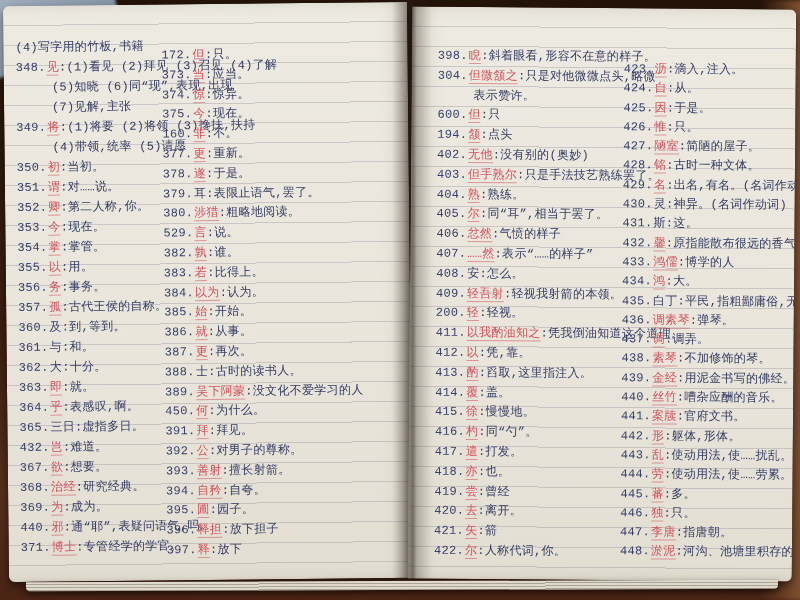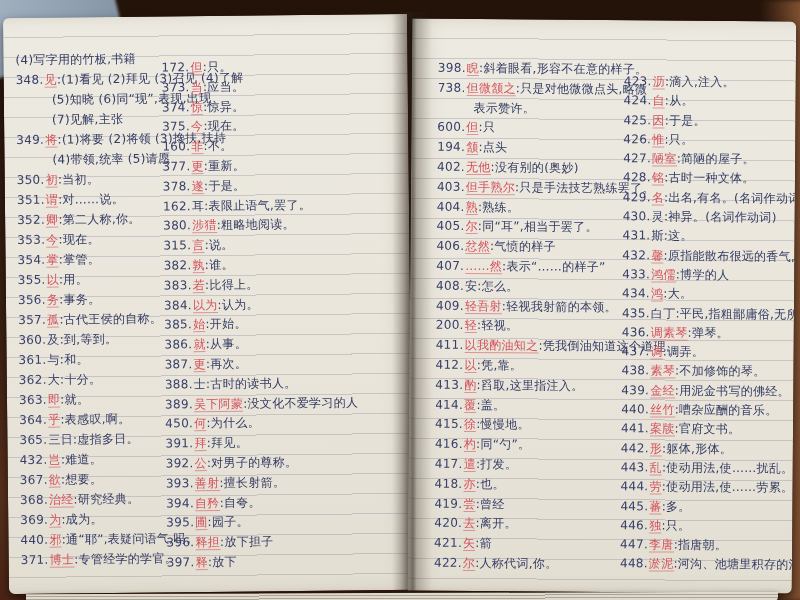--- a/index.html
+++ b/index.html
@@ -5,21 +5,21 @@
   html,body{margin:0;padding:0;width:800px;height:600px;overflow:hidden;
     font-family:"DejaVu Sans","Liberation Sans",sans-serif;}
   .scene{position:relative;width:800px;height:600px;
     background:linear-gradient(180deg,#241309 0%,#3c2012 55%,#56301c 82%,#4a2414 100%);}
   .blue-object{position:absolute;left:-34px;top:-42px;width:150px;height:108px;
     background:linear-gradient(135deg,#aebccb,#7f8fa0);border-radius:18px;
     transform:rotate(-14deg);filter:blur(1.5px);}
   .right-blur{position:absolute;right:-14px;top:0;width:54px;height:600px;
     background:linear-gradient(90deg,rgba(130,82,50,0) 0%,#7c4e30 70%,#8a5a38 100%);
     filter:blur(2px);}
-  .notebook{position:absolute;left:4px;top:12px;width:792px;height:588px;}
+  .notebook{position:absolute;left:4px;top:0;width:792px;height:588px;font-family:Liberation Mono, monospace;}
   .page{position:absolute;background:
     repeating-linear-gradient(180deg,rgba(125,122,142,0) 0px,rgba(125,122,142,0) 19px,rgba(125,122,142,0.30) 19px,rgba(125,122,142,0.30) 20px),
     linear-gradient(180deg,#edeae1 0%,#e9e5db 60%,#e3ded2 100%);
     overflow:hidden;}
   .page-left{left:2px;top:4px;width:404px;height:576px;transform:rotate(-0.6deg);
     border-radius:6px 0 0 6px;box-shadow:0 4px 10px rgba(0,0,0,0.55), inset -14px 0 22px -12px rgba(90,75,60,0.55);}
   .page-right{left:406px;top:8px;width:384px;height:572px;transform:rotate(0.45deg);
     border-radius:0 6px 6px 0;box-shadow:0 4px 10px rgba(0,0,0,0.55), inset 16px 0 24px -12px rgba(90,75,60,0.5);}
   .spine{position:absolute;left:388px;top:0;width:40px;height:588px;
     background:linear-gradient(90deg,rgba(50,40,32,0) 0%,rgba(50,40,32,0.38) 45%,rgba(35,28,22,0.5) 52%,rgba(50,40,32,0.18) 62%,rgba(50,40,32,0) 100%);
@@ -76,23 +76,23 @@
           <div class="entry"><span class="num">371.</span><span class="head">博士</span><span class="def">:专管经学的学官。</span></div>
         </div>
       <div class="col lh198" style="left:158px;top:42px;">
           <div class="entry"><span class="num">172.</span><span class="head">但</span><span class="def">:只。</span></div>
           <div class="entry"><span class="num">373.</span><span class="head">当</span><span class="def">:应当。</span></div>
           <div class="entry"><span class="num">374.</span><span class="head">惊</span><span class="def">:惊异。</span></div>
           <div class="entry"><span class="num">375.</span><span class="head">今</span><span class="def">:现在。</span></div>
           <div class="entry"><span class="num">160.</span><span class="head">非</span><span class="def">:不。</span></div>
           <div class="entry"><span class="num">377.</span><span class="head">更</span><span class="def">:重新。</span></div>
           <div class="entry"><span class="num">378.</span><span class="head">遂</span><span class="def">:于是。</span></div>
-          <div class="entry"><span class="num">162.</span><span class="head dk">耳</span><span class="def">:表限止语气,罢了。</span></div>
+          <div class="entry"><span class="num">379.</span><span class="head dk">耳</span><span class="def">:表限止语气,罢了。</span></div>
           <div class="entry"><span class="num">380.</span><span class="head">涉猎</span><span class="def">:粗略地阅读。</span></div>
-          <div class="entry"><span class="num">315.</span><span class="head">言</span><span class="def">:说。</span></div>
+          <div class="entry"><span class="num">529.</span><span class="head">言</span><span class="def">:说。</span></div>
           <div class="entry"><span class="num">382.</span><span class="head">孰</span><span class="def">:谁。</span></div>
           <div class="entry"><span class="num">383.</span><span class="head">若</span><span class="def">:比得上。</span></div>
           <div class="entry"><span class="num">384.</span><span class="head">以为</span><span class="def">:认为。</span></div>
           <div class="entry"><span class="num">385.</span><span class="head">始</span><span class="def">:开始。</span></div>
           <div class="entry"><span class="num">386.</span><span class="head">就</span><span class="def">:从事。</span></div>
           <div class="entry"><span class="num">387.</span><span class="head">更</span><span class="def">:再次。</span></div>
           <div class="entry"><span class="num">388.</span><span class="head dk">士</span><span class="def">:古时的读书人。</span></div>
           <div class="entry"><span class="num">389.</span><span class="head">吴下阿蒙</span><span class="def">:没文化不爱学习的人</span></div>
           <div class="entry"><span class="num">450.</span><span class="head">何</span><span class="def">:为什么。</span></div>
           <div class="entry"><span class="num">391.</span><span class="head">拜</span><span class="def">:拜见。</span></div>
@@ -101,21 +101,21 @@
           <div class="entry"><span class="num">394.</span><span class="head">自矜</span><span class="def">:自夸。</span></div>
           <div class="entry"><span class="num">395.</span><span class="head">圃</span><span class="def">:园子。</span></div>
           <div class="entry"><span class="num">396.</span><span class="head">释担</span><span class="def">:放下担子</span></div>
           <div class="entry"><span class="num">397.</span><span class="head">释</span><span class="def">:放下</span></div>
         </div>
     </div>
 
     <div class="page page-right">
       <div class="col lh198" style="left:26px;top:40px;">
           <div class="entry"><span class="num">398.</span><span class="head">睨</span><span class="def">:斜着眼看,形容不在意的样子。</span></div>
-          <div class="entry"><span class="num">738.</span><span class="head">但微颔之</span><span class="def">:只是对他微微点头,略微</span></div>
+          <div class="entry"><span class="num">304.</span><span class="head">但微颔之</span><span class="def">:只是对他微微点头,略微</span></div>
           <div class="entry cont">表示赞许。</div>
           <div class="entry"><span class="num">600.</span><span class="head">但</span><span class="def">:只</span></div>
           <div class="entry"><span class="num">194.</span><span class="head">颔</span><span class="def">:点头</span></div>
           <div class="entry"><span class="num">402.</span><span class="head">无他</span><span class="def">:没有别的(奥妙)</span></div>
           <div class="entry"><span class="num">403.</span><span class="head">但手熟尔</span><span class="def">:只是手法技艺熟练罢了。</span></div>
           <div class="entry"><span class="num">404.</span><span class="head">熟</span><span class="def">:熟练。</span></div>
           <div class="entry"><span class="num">405.</span><span class="head">尔</span><span class="def">:同“耳”,相当于罢了。</span></div>
           <div class="entry"><span class="num">406.</span><span class="head">忿然</span><span class="def">:气愤的样子</span></div>
           <div class="entry"><span class="num">407.</span><span class="head">……然</span><span class="def">:表示“……的样子”</span></div>
           <div class="entry"><span class="num">408.</span><span class="head dk">安</span><span class="def">:怎么。</span></div>

